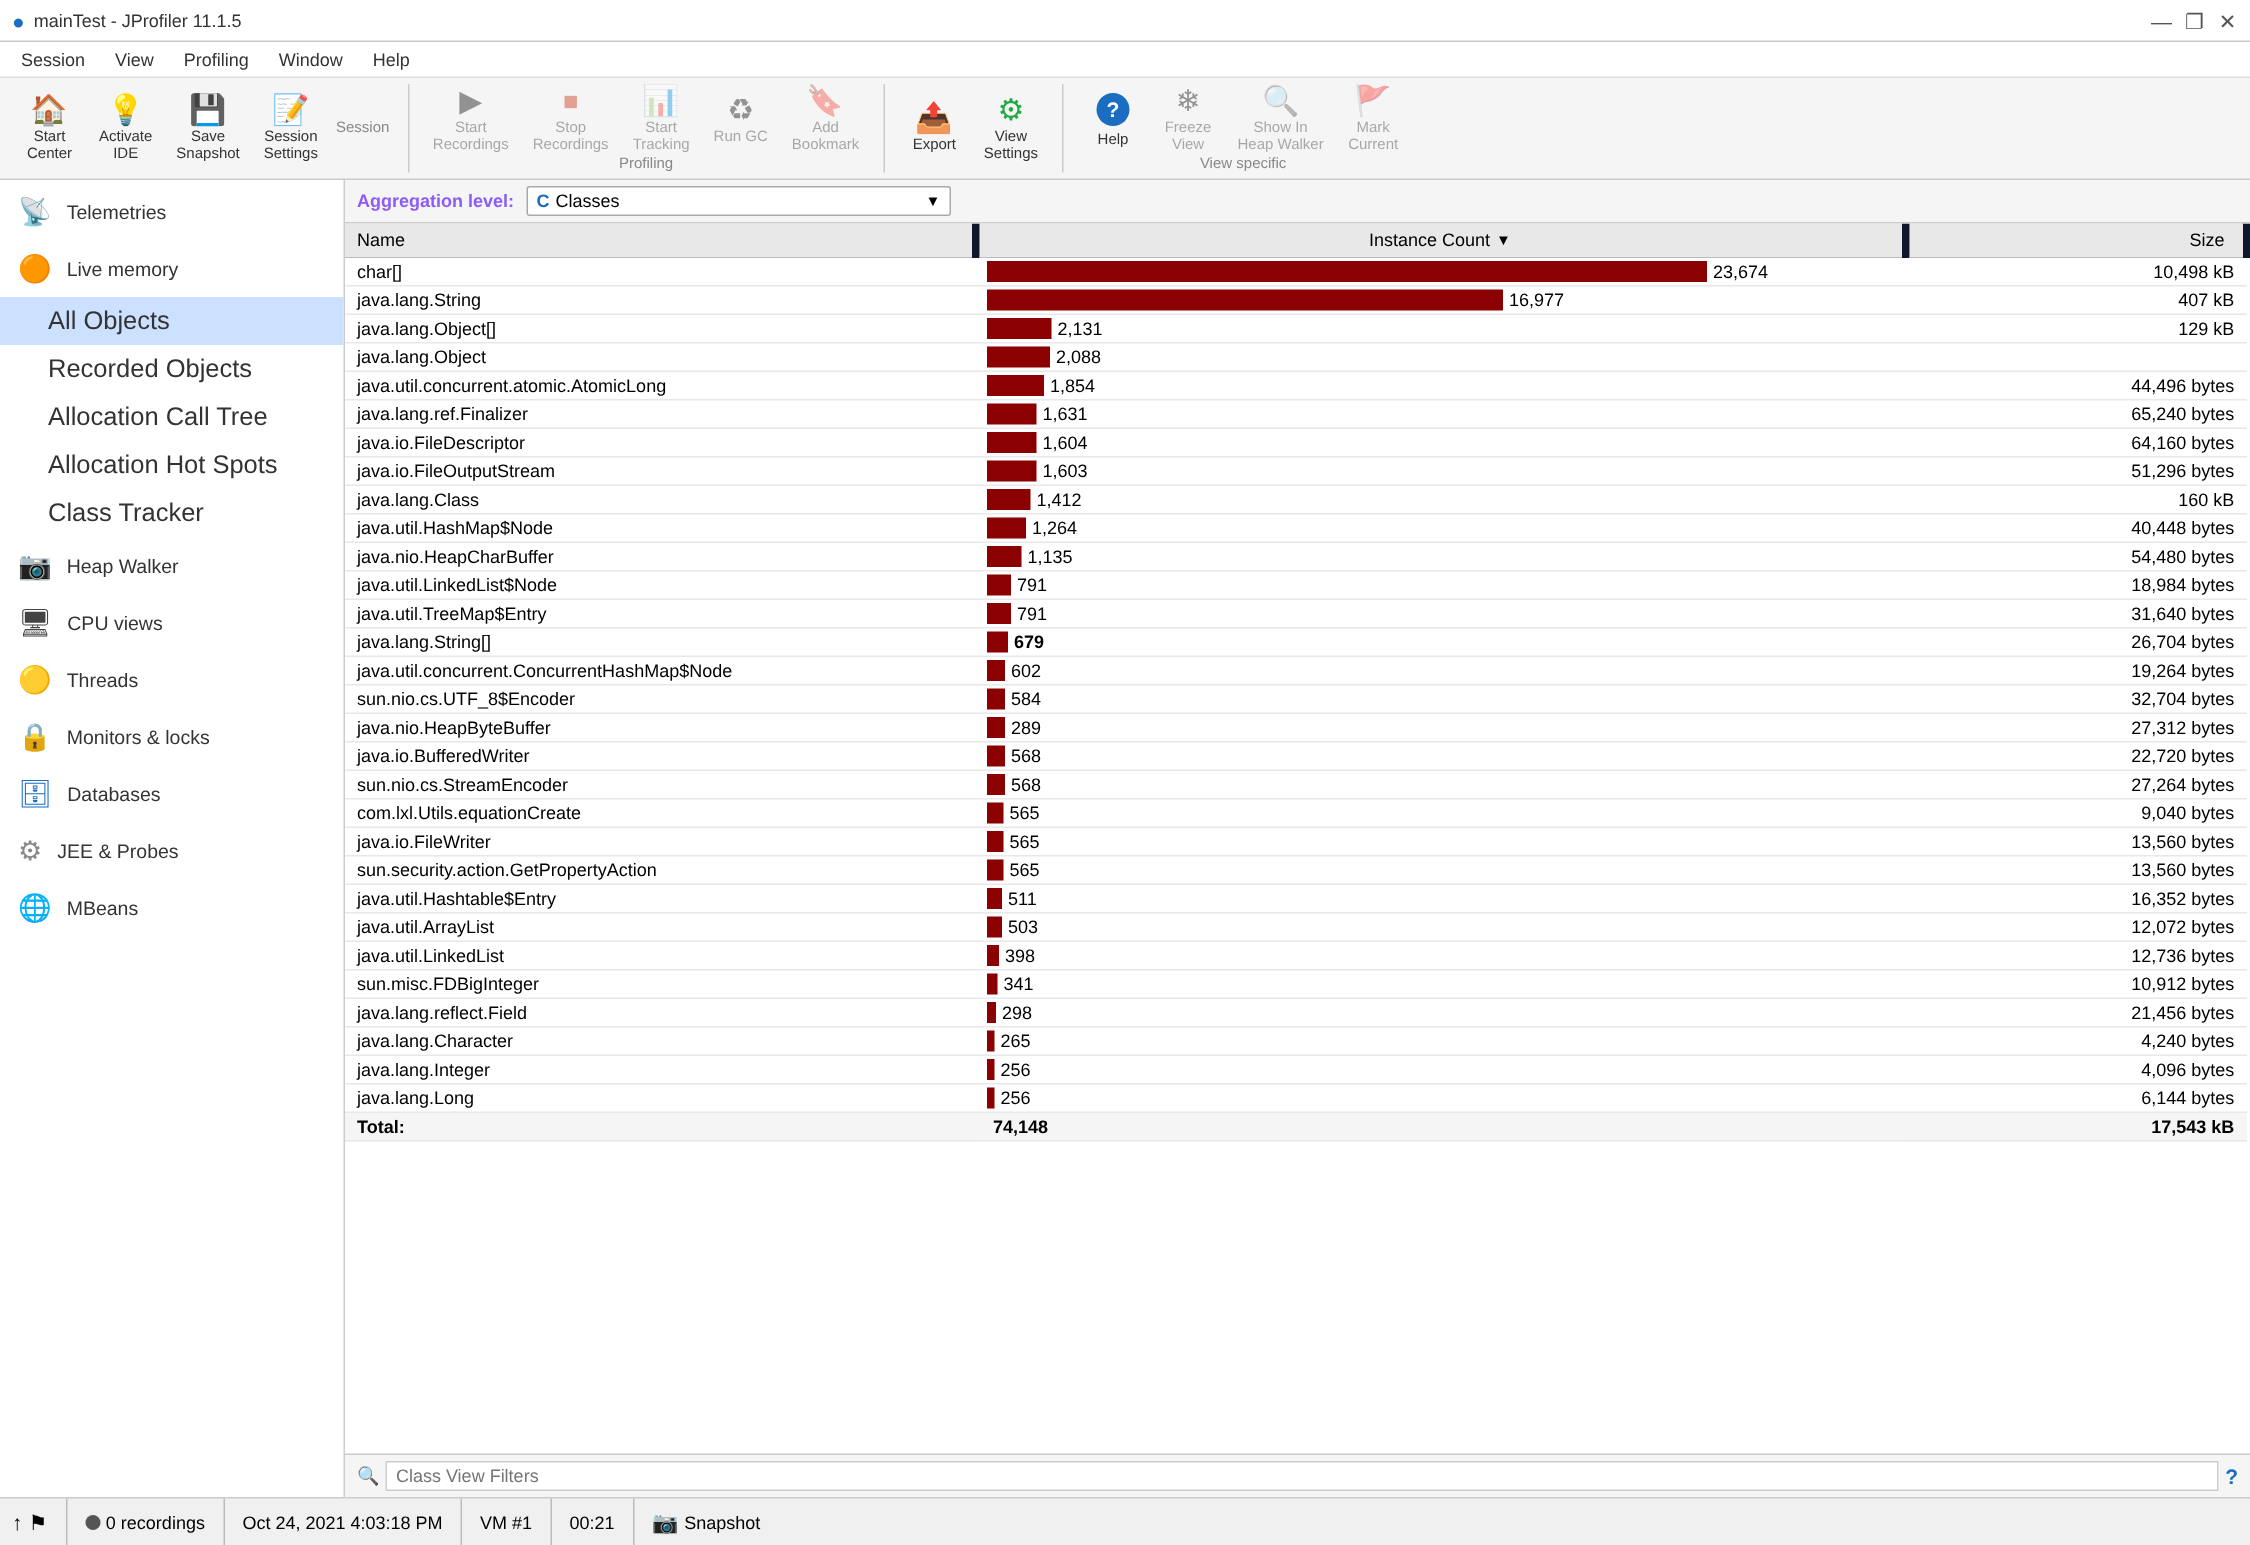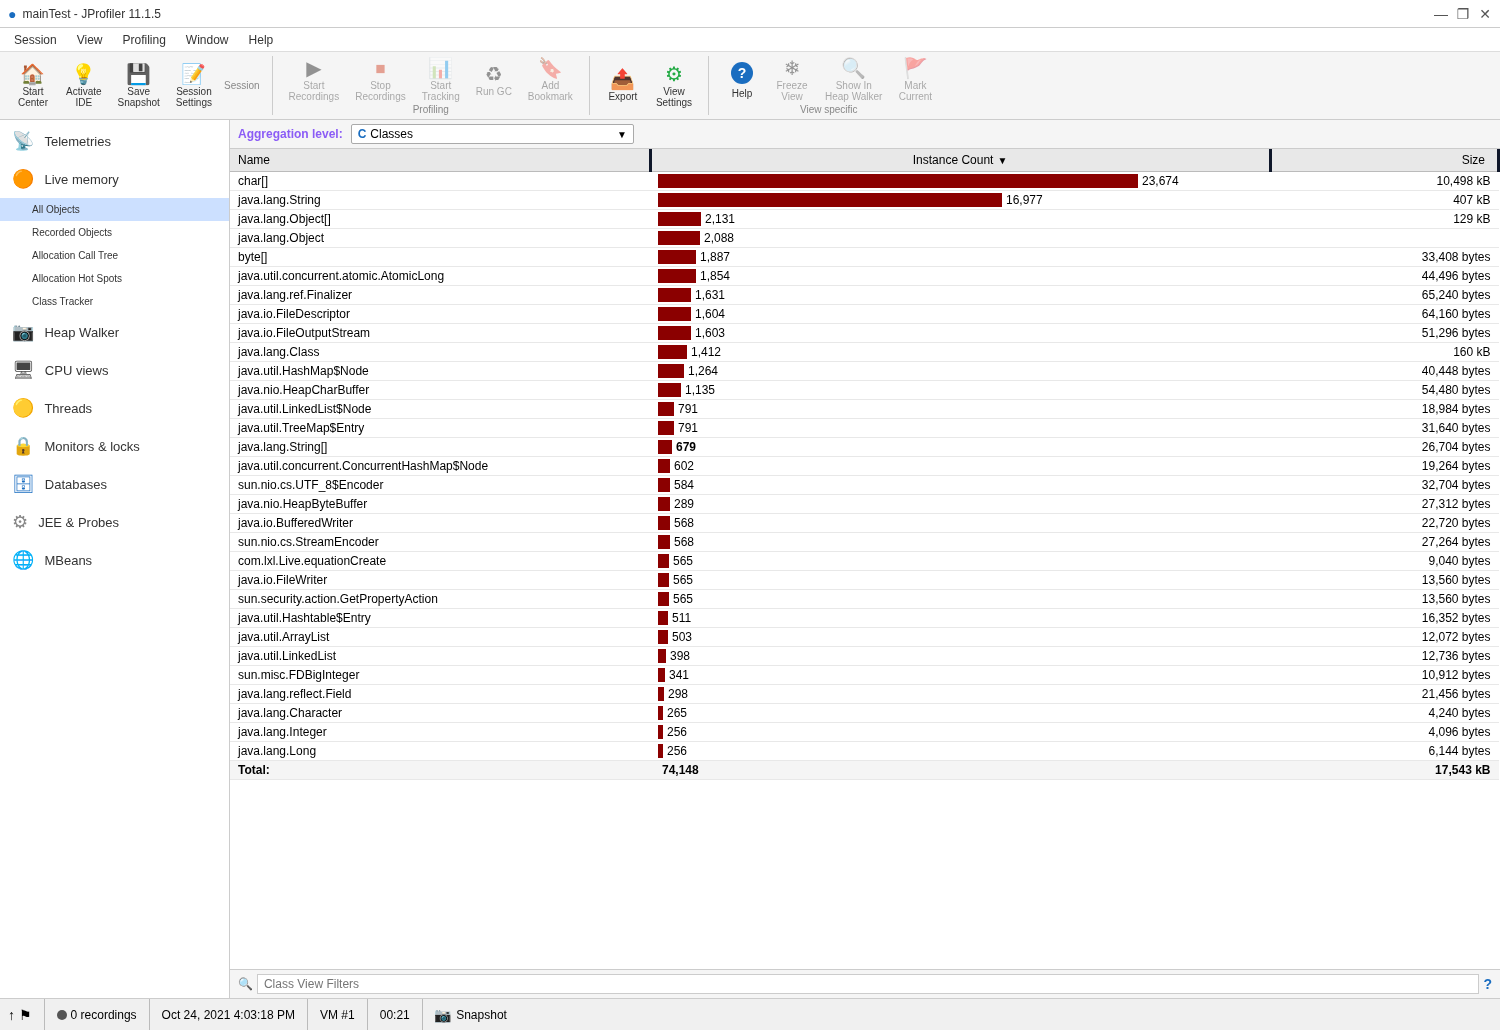--- a/index.html
+++ b/index.html
@@ -31,33 +31,33 @@
     .main-layout { display: flex; height: calc(1030px - 28px - 24px - 68px - 32px); }
 
     
     .sidebar { width: 230px; background: #fff; border-right: 1px solid #ccc; overflow-y: auto; flex-shrink: 0; }
     .sidebar-section { padding: 2px 0; }
     .sidebar-item { display: flex; align-items: center; padding: 8px 12px; cursor: pointer; gap: 10px; }
     .sidebar-item .icon { font-size: 18px; flex-shrink: 0; }
     .sidebar-item .text { font-size: 13px; color: #333; }
     .sidebar-sub-item { display: flex; align-items: center; padding: 6px 12px 6px 32px; cursor: pointer; }
     .sidebar-sub-item.active { background: #cce0ff; }
-    .sidebar-sub-item .text { font-size: 10px; color: #333; text-align: center; }
+    .sidebar-sub-item .text { font-size: 17px; color: #333; text-align: center; }
 
     
     .content { flex: 1; background: #fff; display: flex; flex-direction: column; overflow: hidden; }
     .content-toolbar { background: #f5f5f5; border-bottom: 1px solid #ccc; padding: 4px 8px; display: flex; align-items: center; gap: 8px; }
     .aggregation-label { font-size: 12px; color: #8b5cf6; font-weight: bold; }
     .aggregation-dropdown { display: flex; align-items: center; gap: 4px; background: #fff; border: 1px solid #aaa; padding: 2px 6px; border-radius: 2px; cursor: pointer; }
 
     
     .table-container { flex: 1; overflow-y: auto; }
     table { width: 100%; border-collapse: collapse; font-size: 12px; }
     thead tr { background: #e8e8e8; border-bottom: 1px solid #bbb; }
-    thead th { padding: 4px 8px; text-align: center; font-weight: normal; border-right: 3px solid #0f172a; position: sticky; top: 0; background: #e8e8e8; z-index: 1; }
+    thead th { padding: 4px 8px; text-align: center; font-weight: normal; border-right: 5px solid #0f172a; position: sticky; top: 0; background: #e8e8e8; z-index: 1; }
     thead th:first-child { text-align: left; }
     tbody tr { border-bottom: 1px solid #e8e8e8; }
     tbody td { padding: 2px 8px; }
     tbody td.name-cell { min-width: 400px; }
     tbody td.count-cell { text-align: right; position: relative; }
     tbody td.size-cell { text-align: right; }
     .bar-container { display: flex; align-items: flex-end; gap: 4px; justify-content: flex-end; }
     .bar { height: 14px; background: #8b0000; display: inline-block; }
     .count-val { white-space: nowrap; }
     .total-row { font-weight: bold; background: #f5f5f5; }
@@ -316,30 +316,20 @@
     <td class="name-cell">java.lang.Object</td>
     <td class="count-cell">
       <div class="bar-container" style="justify-content:flex-start;gap:4px;">
         <span class="bar" style="width:42px;"></span>
         <span class="count-val">2,088</span>
       </div>
     </td>
     <td class="size-cell"></td>
   </tr>
             <tr>
-    <td class="name-cell">byte[]</td>
-    <td class="count-cell">
-      <div class="bar-container" style="justify-content:flex-start;gap:4px;">
-        <span class="bar" style="width:38px;"></span>
-        <span class="count-val">1,887</span>
-      </div>
-    </td>
-    <td class="size-cell">33,408 bytes</td>
-  </tr>
-            <tr>
     <td class="name-cell">java.util.concurrent.atomic.AtomicLong</td>
     <td class="count-cell">
       <div class="bar-container" style="justify-content:flex-start;gap:4px;">
         <span class="bar" style="width:38px;"></span>
         <span class="count-val">1,854</span>
       </div>
     </td>
     <td class="size-cell">44,496 bytes</td>
   </tr>
             <tr>
@@ -476,21 +466,21 @@
     <td class="name-cell">sun.nio.cs.StreamEncoder</td>
     <td class="count-cell">
       <div class="bar-container" style="justify-content:flex-start;gap:4px;">
         <span class="bar" style="width:12px;"></span>
         <span class="count-val">568</span>
       </div>
     </td>
     <td class="size-cell">27,264 bytes</td>
   </tr>
             <tr>
-    <td class="name-cell">com.lxl.Live.equationCreate</td>
+    <td class="name-cell">com.lxl.Utils.equationCreate</td>
     <td class="count-cell">
       <div class="bar-container" style="justify-content:flex-start;gap:4px;">
         <span class="bar" style="width:11px;"></span>
         <span class="count-val">565</span>
       </div>
     </td>
     <td class="size-cell">9,040 bytes</td>
   </tr>
             <tr>
     <td class="name-cell">java.io.FileWriter</td>

